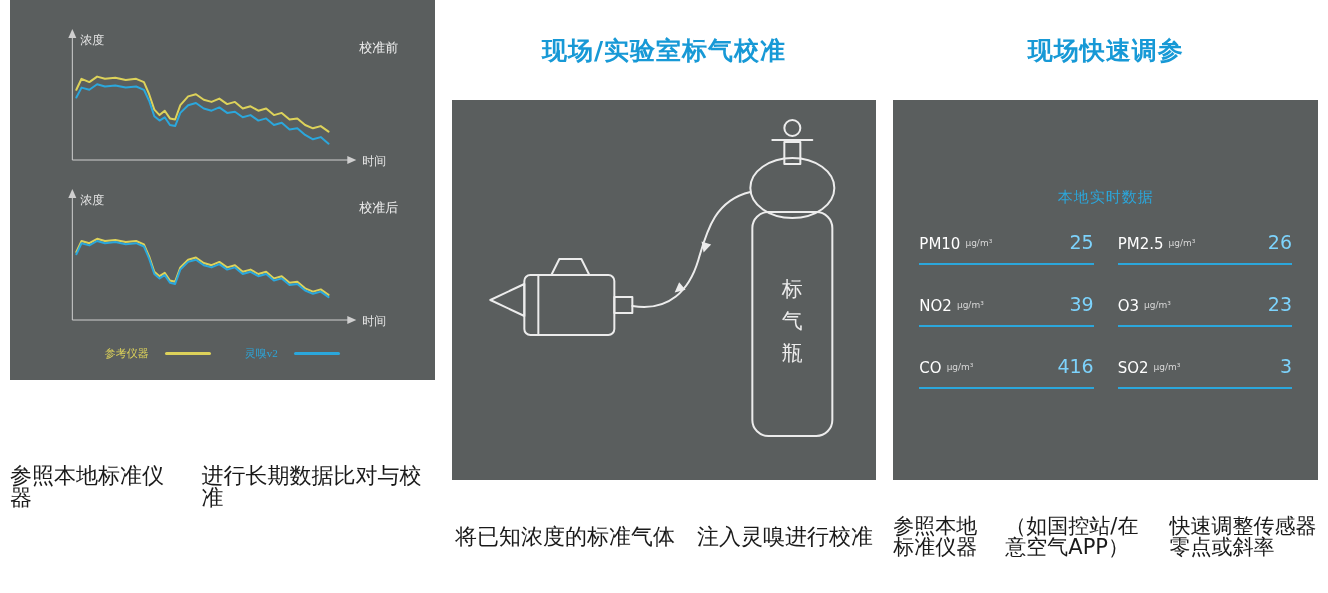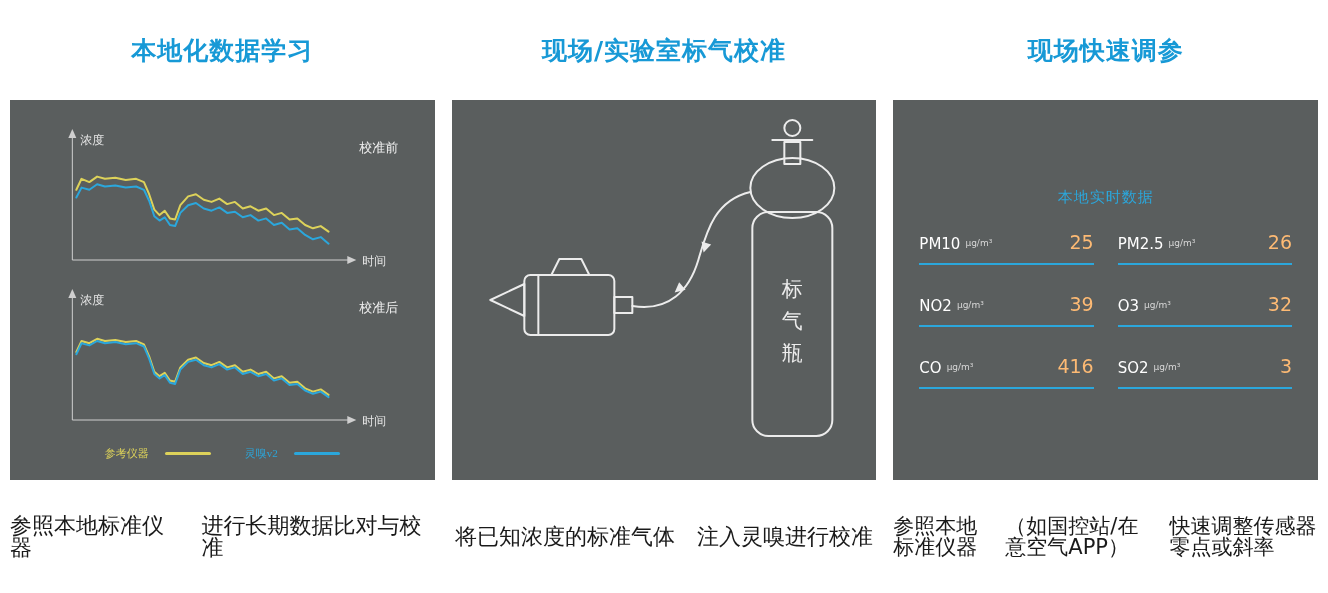--- a/index.html
+++ b/index.html
@@ -44,39 +44,38 @@
   .rt-grid {
     margin-top:24px; padding:0 26px;
     display:grid; grid-template-columns:1fr 1fr; column-gap:24px; row-gap:28px;
   }
   .rt-cell {
     display:flex; align-items:baseline;
     border-bottom:2px solid #2ba7dc; padding-bottom:10px;
   }
   .rt-name { color:#ffffff; font-size:15px; }
   .rt-unit { color:#d8d8d8; font-size:9px; margin-left:5px; position:relative; top:-3px; }
-  .rt-value { margin-left:auto; color:#fdba74; font-size:19px; }
+  .rt-value { margin-left:auto; color:#7dd3fc; font-size:19px; }
 
   
   .caption {
     flex:1; display:flex; flex-direction:row; align-items:center; justify-content:center;
     color:#1a1a1a;
   }
   .caption .cap-line { font-size:22px; line-height:1; }
   .caption.gap-wide { gap:22px; }
   .caption.gap-tight { gap:13px; }
   .caption.gap-tight .cap-line { font-size:21px; }
 </style>
 </head>
 <body>
 
 <div class="wrap">
 
   <div class="col">
-    <div class="col-title">本地化数据学习</div>
 
     <div class="panel panel1">
 
       <svg class="chart-svg" viewBox="0 0 372 150">
         <line x1="36" y1="16" x2="36" y2="140" stroke="#cfcfcf" stroke-width="1"></line>
         <polygon points="36,9 32,18 40,18" fill="#cfcfcf"></polygon>
         <line x1="36" y1="140" x2="314" y2="140" stroke="#cfcfcf" stroke-width="1"></line>
         <polygon points="320,140 311,136 311,144" fill="#cfcfcf"></polygon>
         <text class="ax-label" x="44" y="24">浓度</text>
         <text class="ax-label" x="326" y="145">时间</text>
@@ -162,21 +161,21 @@
           <span class="rt-value">26</span>
         </div>
         <div class="rt-cell">
           <span class="rt-name">NO2</span>
           <span class="rt-unit">μg/m³</span>
           <span class="rt-value">39</span>
         </div>
         <div class="rt-cell">
           <span class="rt-name">O3</span>
           <span class="rt-unit">μg/m³</span>
-          <span class="rt-value">32</span>
+          <span class="rt-value">23</span>
         </div>
         <div class="rt-cell">
           <span class="rt-name">CO</span>
           <span class="rt-unit">μg/m³</span>
           <span class="rt-value">416</span>
         </div>
         <div class="rt-cell">
           <span class="rt-name">SO2</span>
           <span class="rt-unit">μg/m³</span>
           <span class="rt-value">3</span>

